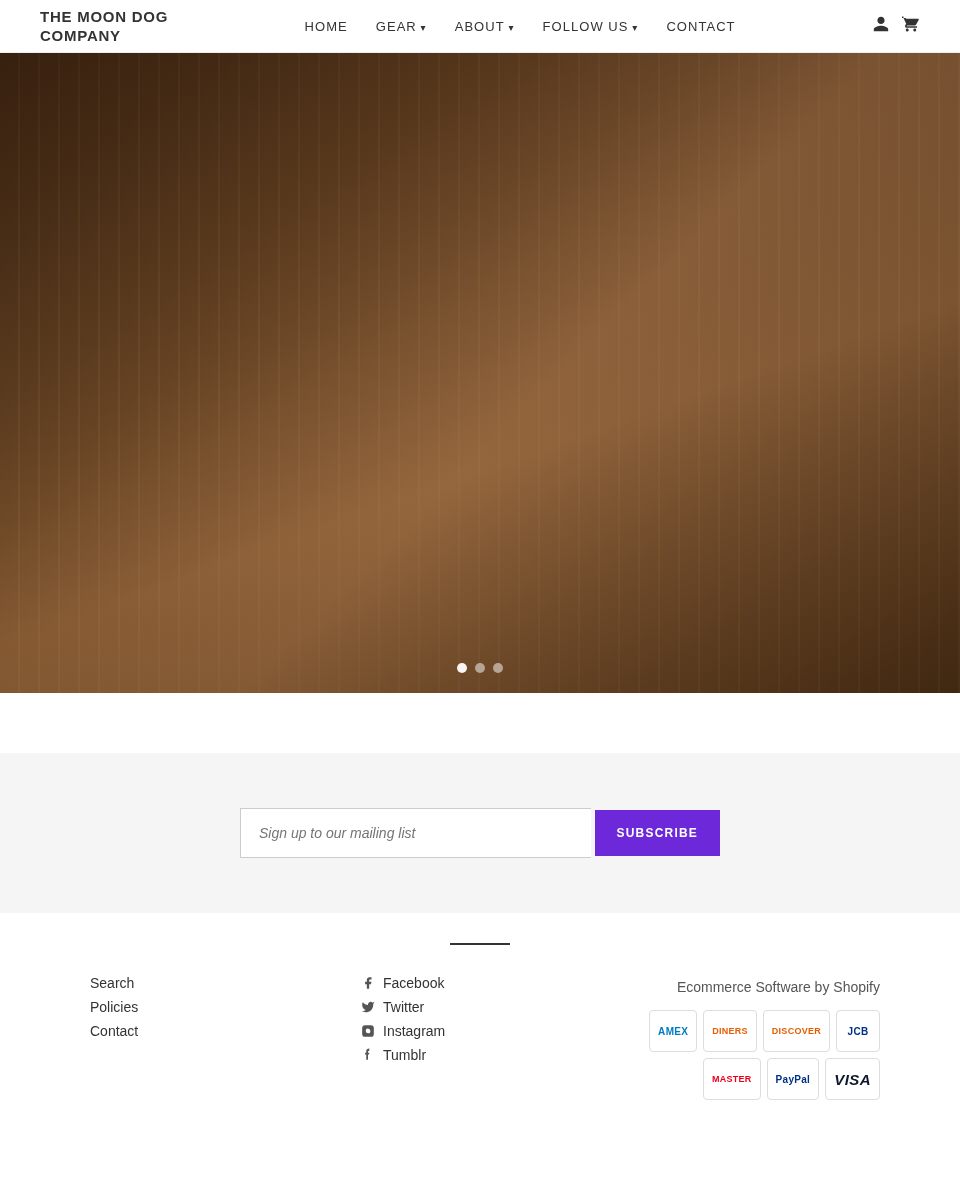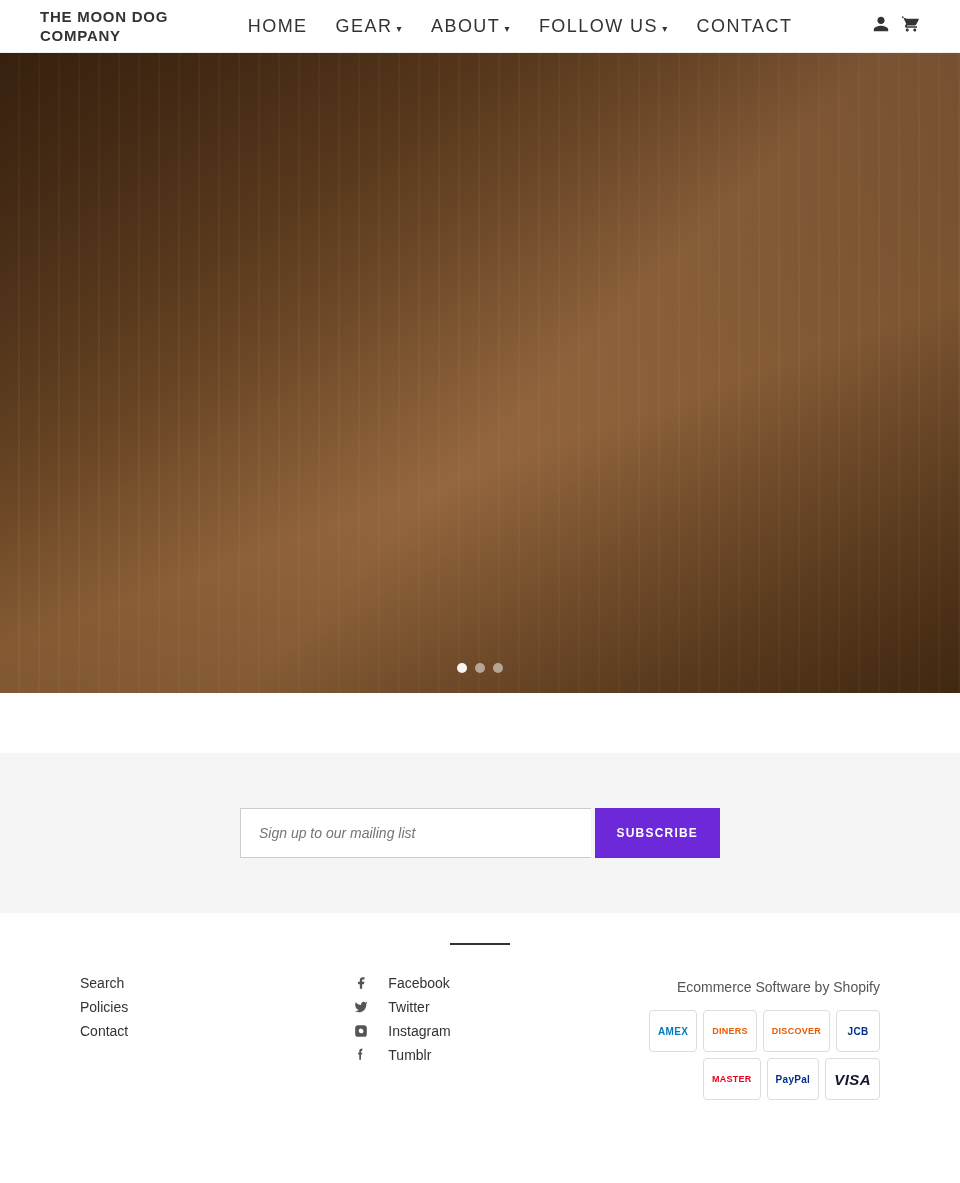--- a/index.html
+++ b/index.html
@@ -26,21 +26,21 @@
       line-height: 1.3;
     }
     nav {
       display: flex;
       align-items: center;
       gap: 28px;
     }
     nav a {
       text-decoration: none;
       color: #333;
-      font-size: 18px;
+      font-size: 13px;
       letter-spacing: 0.08em;
       text-transform: uppercase;
     }
     nav a.has-dropdown::after {
       content: ' ▾';
       font-size: 10px;
     }
     .nav-icons {
       display: flex;
       gap: 12px;
@@ -118,20 +118,21 @@
       padding: 55px 40px;
       display: flex;
       justify-content: center;
       align-items: center;
     }
     .mailing-form {
       display: flex;
       gap: 4px;
       max-width: 480px;
       width: 100%;
+      align-items: center;
     }
     .mailing-input {
       flex: 1;
       padding: 16px 18px;
       border: 1px solid #ccc;
       border-right: none;
       font-size: 14px;
       color: #999;
       background: #fff;
       outline: none;
@@ -159,38 +160,39 @@
     .footer-divider hr {
       width: 60px;
       border: none;
       border-top: 2px solid #333;
     }
 
     
     footer {
       background: #fff;
       padding: 10px 80px 50px;
+      margin-left: 10px;
     }
     .footer-grid {
       display: grid;
       grid-template-columns: 1fr 1fr 1fr;
       gap: 20px;
     }
     .footer-col {}
     .footer-col a {
       display: block;
       text-decoration: none;
       color: #333;
       font-size: 14px;
       margin-bottom: 8px;
     }
     .social-link {
       display: flex !important;
       align-items: center;
-      gap: 19px;
+      gap: 7px;
     }
     .social-icon {
       width: 16px;
       height: 16px;
       display: inline-flex;
       align-items: center;
       justify-content: center;
     }
     .copyright {
       font-size: 13px;

